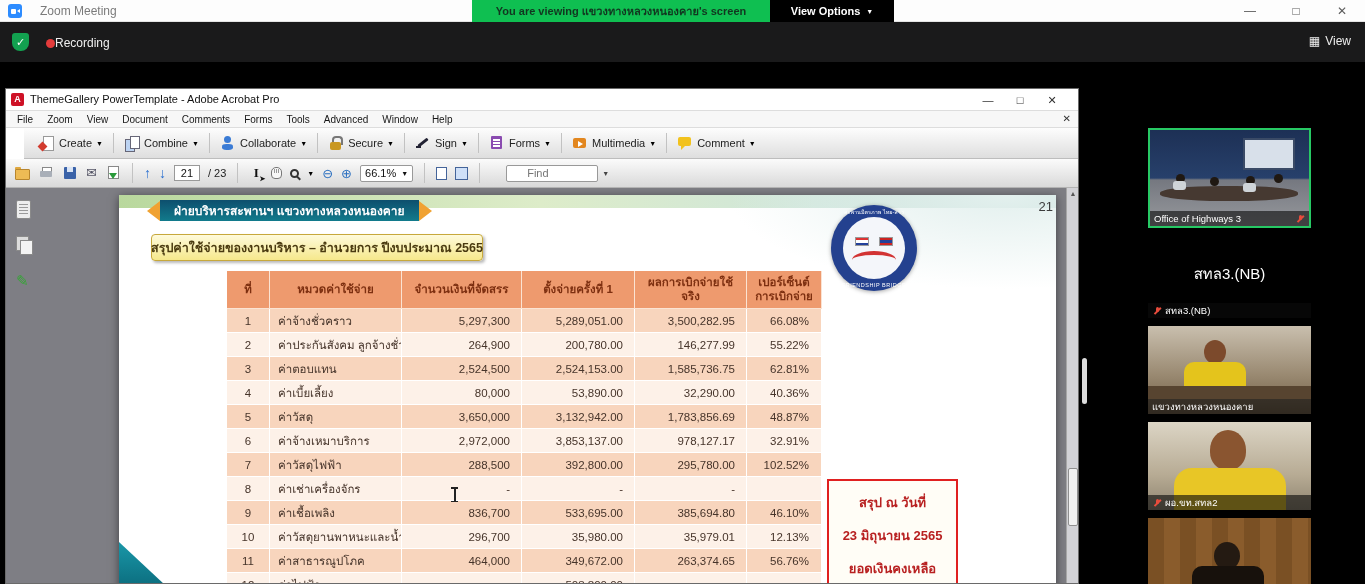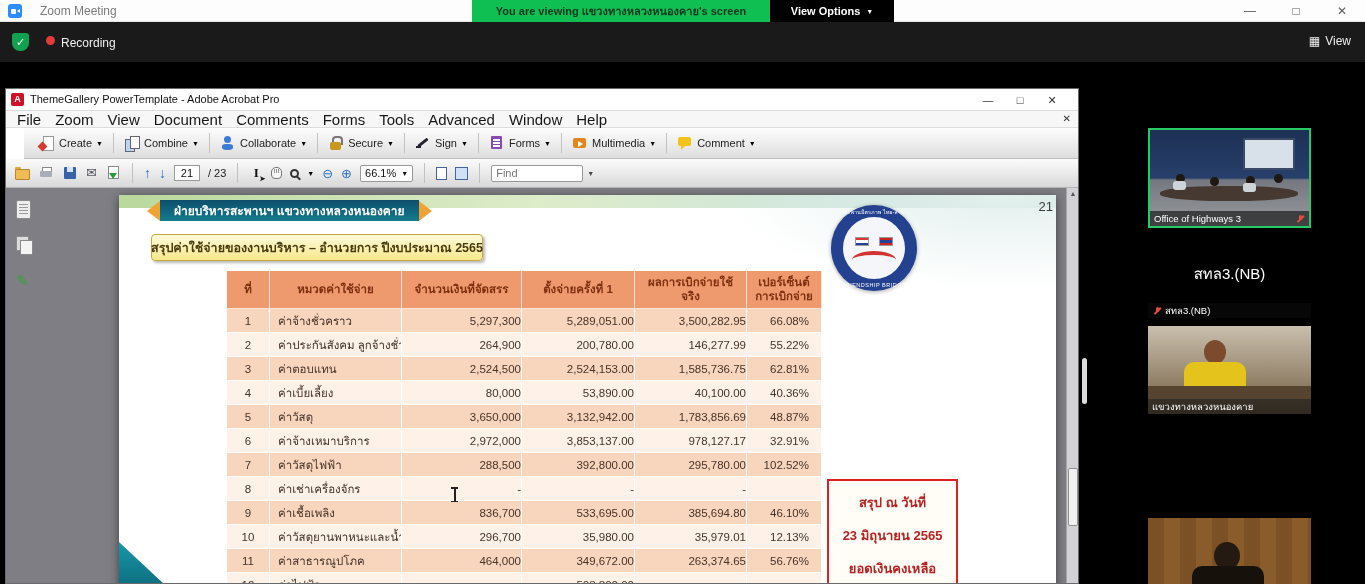--- a/index.html
+++ b/index.html
@@ -14,37 +14,37 @@
 .zoom-title{position:absolute;left:40px;top:4px;font-size:12px;color:#7b7b7b;}
 .share-banner{position:absolute;left:472px;top:0;width:298px;height:22px;background:#0fbf51;color:#123620;font-size:11px;font-weight:bold;display:flex;align-items:center;justify-content:center;white-space:nowrap;overflow:hidden;}
 .view-options{position:absolute;left:770px;top:0;width:124px;height:22px;background:#000;color:#fff;font-size:11px;font-weight:bold;display:flex;align-items:center;justify-content:center;gap:6px;cursor:default;}
 .caret{font-size:7px;line-height:1;}
 .win-controls{position:absolute;right:0;top:0;height:22px;display:flex;}
 .win-btn{width:46px;height:22px;display:flex;align-items:center;justify-content:center;color:#5c5c5c;font-size:12px;}
 
 
 #zoom-toolbar{position:absolute;left:0;top:22px;width:1365px;height:40px;background:#1a1a1b;z-index:29;}
 .shield{position:absolute;left:12px;top:11px;width:17px;height:18px;background:#12a150;border-radius:3px 3px 8px 8px;color:#fff;font-size:11px;display:flex;align-items:center;justify-content:center;}
-.rec{position:absolute;left:46px;top:14px;display:flex;align-items:flex-start;gap:6px;color:#f0f0f0;font-size:12px;}
+.rec{position:absolute;left:46px;top:14px;display:flex;align-items:center;color:#f0f0f0;font-size:12px;}
 .rec-dot{width:9px;height:9px;border-radius:50%;background:#e33b3b;}
 .view-btn{position:absolute;right:14px;top:12px;display:flex;align-items:center;gap:5px;color:#ededed;font-size:12px;}
 .grid-ic{font-size:12px;color:#ededed;}
 
 
 #main{position:absolute;left:0;top:62px;width:1365px;height:522px;background:#000;}
 
 
 #acrobat{position:absolute;left:5px;top:26px;width:1074px;height:496px;background:#fff;overflow:hidden;border:1px solid #6a6a6a;}
 .ac-titlebar{position:absolute;left:0;top:0;width:100%;height:22px;background:#fff;border-bottom:1px solid #ddd;}
 .pdf-app-icon{position:absolute;left:5px;top:4px;width:13px;height:13px;background:#ce1126;border-radius:2px;color:#fff;font-size:9px;font-weight:bold;text-align:center;line-height:13px;}
 .ac-title{position:absolute;left:24px;top:4px;font-size:11px;color:#111;}
 .ac-controls{position:absolute;right:10px;top:0;height:22px;display:flex;}
 .ac-btn{width:32px;height:22px;display:flex;align-items:center;justify-content:center;color:#333;font-size:11px;}
 .ac-menubar{position:absolute;left:0;top:22px;width:100%;height:17px;background:#f7f7f7;border-bottom:1px solid #ddd;display:flex;align-items:center;padding-left:4px;}
-.menu-item{font-size:15px;color:#161616;padding:0 7px;line-height:17px;}
+.menu-item{font-size:10px;color:#161616;padding:0 7px;line-height:17px;}
 .menubar-x{position:absolute;right:7px;top:2px;font-size:10px;color:#333;}
 .ac-toolbar1{position:absolute;left:0;top:39px;width:100%;height:31px;background:linear-gradient(#fdfdfd,#dedede);border-bottom:1px solid #bdbdbd;display:flex;align-items:center;padding:0 8px;margin-left:18px;}
 .task-btn{display:flex;align-items:center;gap:4px;padding:0 7px;height:24px;border-radius:3px;}
 .task-lab{font-size:11px;color:#222;}
 .tsep{width:1px;height:20px;background:#c2c2c2;margin:0 3px;}
 .ac-toolbar2{position:absolute;left:0;top:70px;width:100%;height:29px;background:linear-gradient(#fbfbfb,#d9d9d9);border-bottom:1px solid #b3b3b3;display:flex;align-items:center;gap:8px;padding:0 8px;}
 
 
 .i16{width:16px;height:16px;position:relative;display:inline-block;}
 .ic-create::before{content:"";position:absolute;left:4px;top:1px;width:9px;height:13px;background:#fff;border:1px solid #999;}
@@ -78,21 +78,21 @@
 .sel-I{position:relative;font-family:"Liberation Serif","DejaVu Serif",serif;font-weight:bold;font-size:13px;color:#111;width:14px;display:inline-block;text-align:center;}
 .sel-I::after{content:"➤";position:absolute;right:-2px;bottom:-2px;font-size:7px;color:#111;}
 .hand{width:11px;height:12px;background:#f7f7f7;border:1px solid #777;border-radius:5px 5px 4px 4px;position:relative;}
 .hand::before{content:"";position:absolute;left:2px;top:1px;width:1px;height:4px;background:#999;box-shadow:2px 0 0 #999,4px 0 0 #999;}
 .mag{width:9px;height:9px;border:2px solid #333;border-radius:50%;position:relative;}
 .mag::after{content:"";position:absolute;right:-4px;bottom:-3px;width:5px;height:2px;background:#333;transform:rotate(45deg);}
 .zsym{font-size:13px;color:#2a6fc0;line-height:1;}
 .zoomf{min-width:50px;height:17px;background:#fff;border:1px solid #999;border-radius:2px;display:flex;align-items:center;gap:5px;padding:0 4px;font-size:11px;color:#111;}
 .pg1{width:11px;height:13px;background:#fff;border:1px solid #44649a;}
 .pg2{width:13px;height:13px;background:#cfe0f8;border:1px solid #44649a;}
-.find-input{width:92px;height:17px;background:#fff;border:1px solid #999;border-radius:2px;font-size:11px;color:#555;padding:0 4px;font-family:"Liberation Sans",sans-serif;}
+.find-input{width:92px;height:17px;background:#fff;border:1px solid #999;border-radius:2px;font-size:11px;color:#555;padding:0 20px;font-family:"Liberation Sans",sans-serif;margin-left:15px;}
 .find-caret{font-size:7px;color:#444;margin-left:-4px;}
 
 
 .ac-docarea{position:absolute;left:0;top:99px;width:100%;height:397px;background:#7e7e84;overflow:hidden;}
 .nav-ic{position:absolute;left:10px;width:20px;height:24px;}
 .doc-ic{width:15px;height:19px;background:#ededed;border:1px solid #8a8a8a;border-radius:2px;position:relative;}
 .doc-ic::after{content:"";position:absolute;left:2px;top:3px;width:9px;height:1px;background:#9a9a9a;box-shadow:0 3px 0 #9a9a9a,0 6px 0 #9a9a9a,0 9px 0 #9a9a9a;}
 .layers-ic{width:16px;height:18px;position:relative;}
 .layers-ic::before{content:"";position:absolute;left:0;top:0;width:11px;height:13px;background:#dcdcdc;border:1px solid #8a8a8a;}
 .layers-ic::after{content:"";position:absolute;left:4px;top:4px;width:11px;height:13px;background:#f4f4f4;border:1px solid #8a8a8a;}
@@ -123,21 +123,21 @@
 
 .x-table{position:absolute;left:107px;top:76px;width:595px;font-size:11.5px;color:#46342a;}
 .thead,.trow{display:grid;grid-template-columns:43px 132px 120px 113px 112px 75px;border-left:1px solid #fff;}
 .thead{background:#ee9a6e;}
 .th{border-right:1px solid #fbe3d3;border-bottom:1px solid #fbe3d3;display:flex;align-items:center;justify-content:center;text-align:center;padding:2px 4px;min-height:38px;line-height:1.2;font-weight:bold;color:#7d2f10;}
 .trow:nth-child(odd){background:#f8d5bd;}
 .trow:nth-child(even){background:#fdf1e8;}
 .tcell{height:24px;line-height:24px;border-right:1px solid #fff;border-bottom:1px solid #fff;white-space:nowrap;overflow:hidden;}
 .tcell.col0{text-align:center;}
 .tcell.col1{padding-left:8px;}
-.tcell.col2,.tcell.col3,.tcell.col4{text-align:right;padding-right:0;}
+.tcell.col2,.tcell.col3,.tcell.col4{text-align:right;padding-right:11px;}
 .tcell.col5{text-align:right;padding-right:12px;}
 
 
 .summary-box{position:absolute;left:708px;top:284px;width:131px;height:140px;background:#fffdf6;border:2px solid #e02020;display:flex;flex-direction:column;align-items:center;padding-top:12px;row-gap:13px;}
 .sum-line{font-size:13px;font-weight:bold;color:#b82020;line-height:20px;white-space:nowrap;}
 
 
 .ibeam{position:absolute;left:444px;top:299px;width:9px;height:15px;z-index:5;}
 .ib-t,.ib-b{position:absolute;left:1px;width:7px;height:1.5px;background:#222;}
 .ib-t{top:0;}.ib-b{bottom:0;}
@@ -381,21 +381,21 @@
                 <div class="tcell col2">2,524,500</div>
                 <div class="tcell col3">2,524,153.00</div>
                 <div class="tcell col4">1,585,736.75</div>
                 <div class="tcell col5">62.81%</div>
               </div>
               <div class="trow">
                 <div class="tcell col0">4</div>
                 <div class="tcell col1">ค่าเบี้ยเลี้ยง</div>
                 <div class="tcell col2">80,000</div>
                 <div class="tcell col3">53,890.00</div>
-                <div class="tcell col4">40,100.00</div>
+                <div class="tcell col4">32,290.00</div>
                 <div class="tcell col5">40.36%</div>
               </div>
               <div class="trow">
                 <div class="tcell col0">5</div>
                 <div class="tcell col1">ค่าวัสดุ</div>
                 <div class="tcell col2">3,650,000</div>
                 <div class="tcell col3">3,132,942.00</div>
                 <div class="tcell col4">1,783,856.69</div>
                 <div class="tcell col5">48.87%</div>
               </div>
@@ -514,20 +514,30 @@
       <div class="scene sc3">
         <div class="p3-head"></div>
         <div class="p3-body"></div>
         <div class="p3-desk"></div>
       </div>
       <div class="tile-label">
         <span>แขวงทางหลวงหนองคาย</span>
       </div>
     </div>
 
+    <div class="tile t4">
+      <div class="scene sc4">
+        <div class="p4-head"></div>
+        <div class="p4-body"></div>
+      </div>
+      <div class="tile-label">
+        <span class="mic-muted"></span>
+        <span>ผอ.ขท.สทล2</span>
+      </div>
+    </div>
 
     <div class="tile t5">
       <div class="scene sc5">
         <div class="p5-head"></div>
         <div class="p5-body"></div>
       </div>
     </div>
 
   </div>
 </div>

